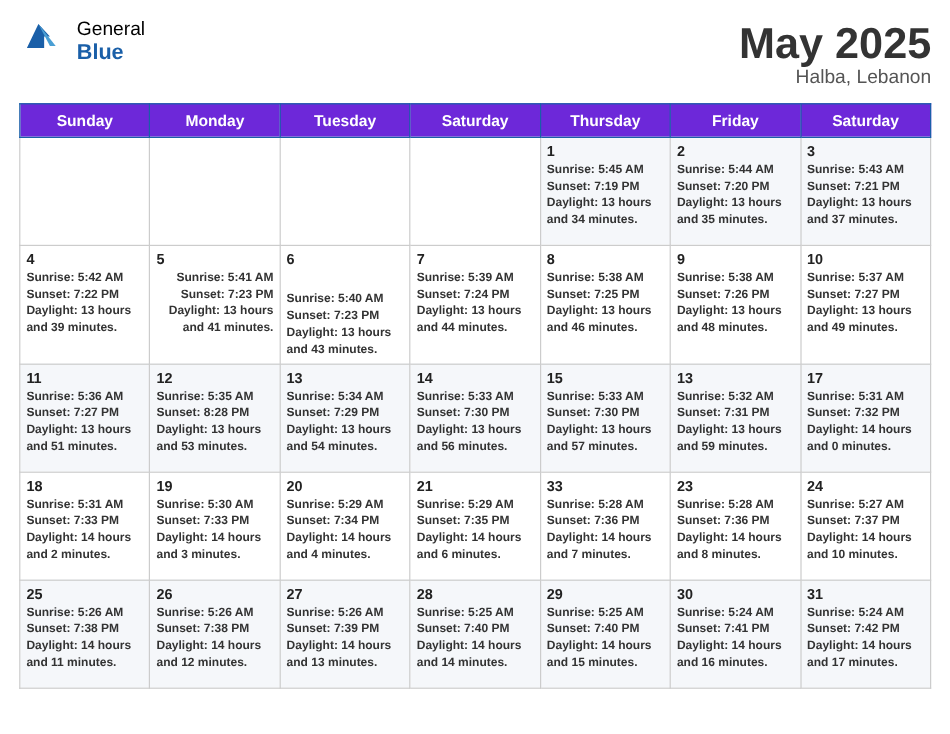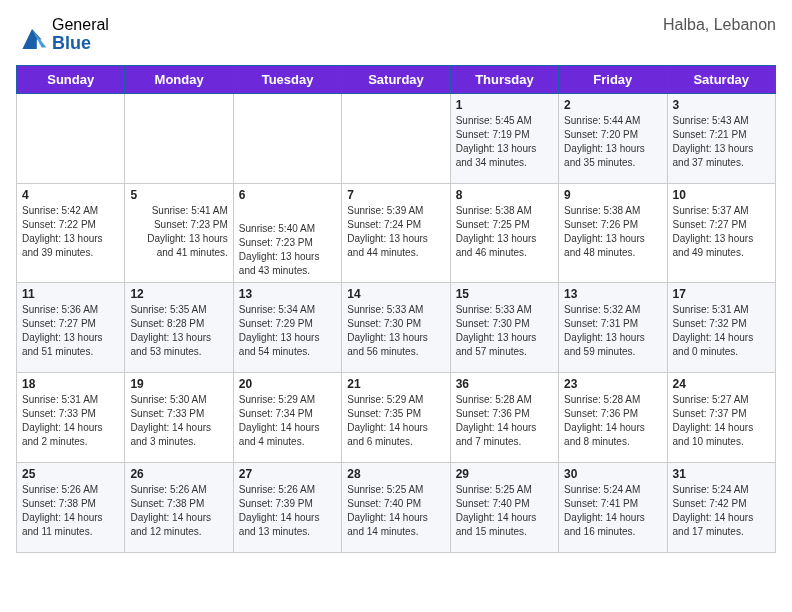--- a/index.html
+++ b/index.html
@@ -11,22 +11,22 @@
       padding: 16px;
     }
     .header {
       display: flex;
       justify-content: space-between;
       align-items: flex-start;
       margin-bottom: 12px;
     }
     .logo {
       display: flex;
-      align-items: flex-end;
-      gap: 4px;
+      align-items: flex-start;
+      gap: 16px;
     }
     .logo-text {
       display: flex;
       flex-direction: column;
       line-height: 1.1;
     }
     .logo-blue {
       font-size: 18px;
       font-weight: bold;
       color: #1a5fa8;
@@ -80,40 +80,42 @@
     .day-num {
       font-weight: bold;
       font-size: 12px;
       margin-bottom: 2px;
       color: #222;
     }
     .day-info {
       font-size: 10px;
       color: #333;
       line-height: 1.4;
+      font-weight: bold;
     }
     .empty {
       background: #fff !important;
     }
   </style>
 </head>
 <body>
 
 <div class="header">
   <div class="logo">
     <svg class="logo-icon" viewBox="0 0 40 35" xmlns="http://www.w3.org/2000/svg">
       <polygon points="8,30 20,5 32,18 26,18 26,30" fill="#1a5fa8"></polygon>
       <polygon points="20,5 38,28 32,28" fill="#4a9fd4"></polygon>
     </svg>
     <div class="logo-text">
       <span>General</span>
       <span class="logo-blue">Blue</span>
     </div>
   </div>
   <div class="title-block">
+    <div class="month-title">May 2025</div>
     <div class="location">Halba, Lebanon</div>
   </div>
 </div>
 
 <table>
   <thead>
     <tr>
     <th>Sunday</th>
         <th>Monday</th>
         <th>Tuesday</th>
@@ -276,21 +278,21 @@
 and 4 minutes.</div>
         </td>
         <td>
           <div class="day-num">21</div>
           <div class="day-info" style="white-space: pre-line;">Sunrise: 5:29 AM
 Sunset: 7:35 PM
 Daylight: 14 hours
 and 6 minutes.</div>
         </td>
         <td>
-          <div class="day-num">36</div>
+          <div class="day-num">33</div>
           <div class="day-info" style="white-space: pre-line;">Sunrise: 5:28 AM
 Sunset: 7:36 PM
 Daylight: 14 hours
 and 7 minutes.</div>
         </td>
         <td>
           <div class="day-num">23</div>
           <div class="day-info" style="white-space: pre-line;">Sunrise: 5:28 AM
 Sunset: 7:36 PM
 Daylight: 14 hours

